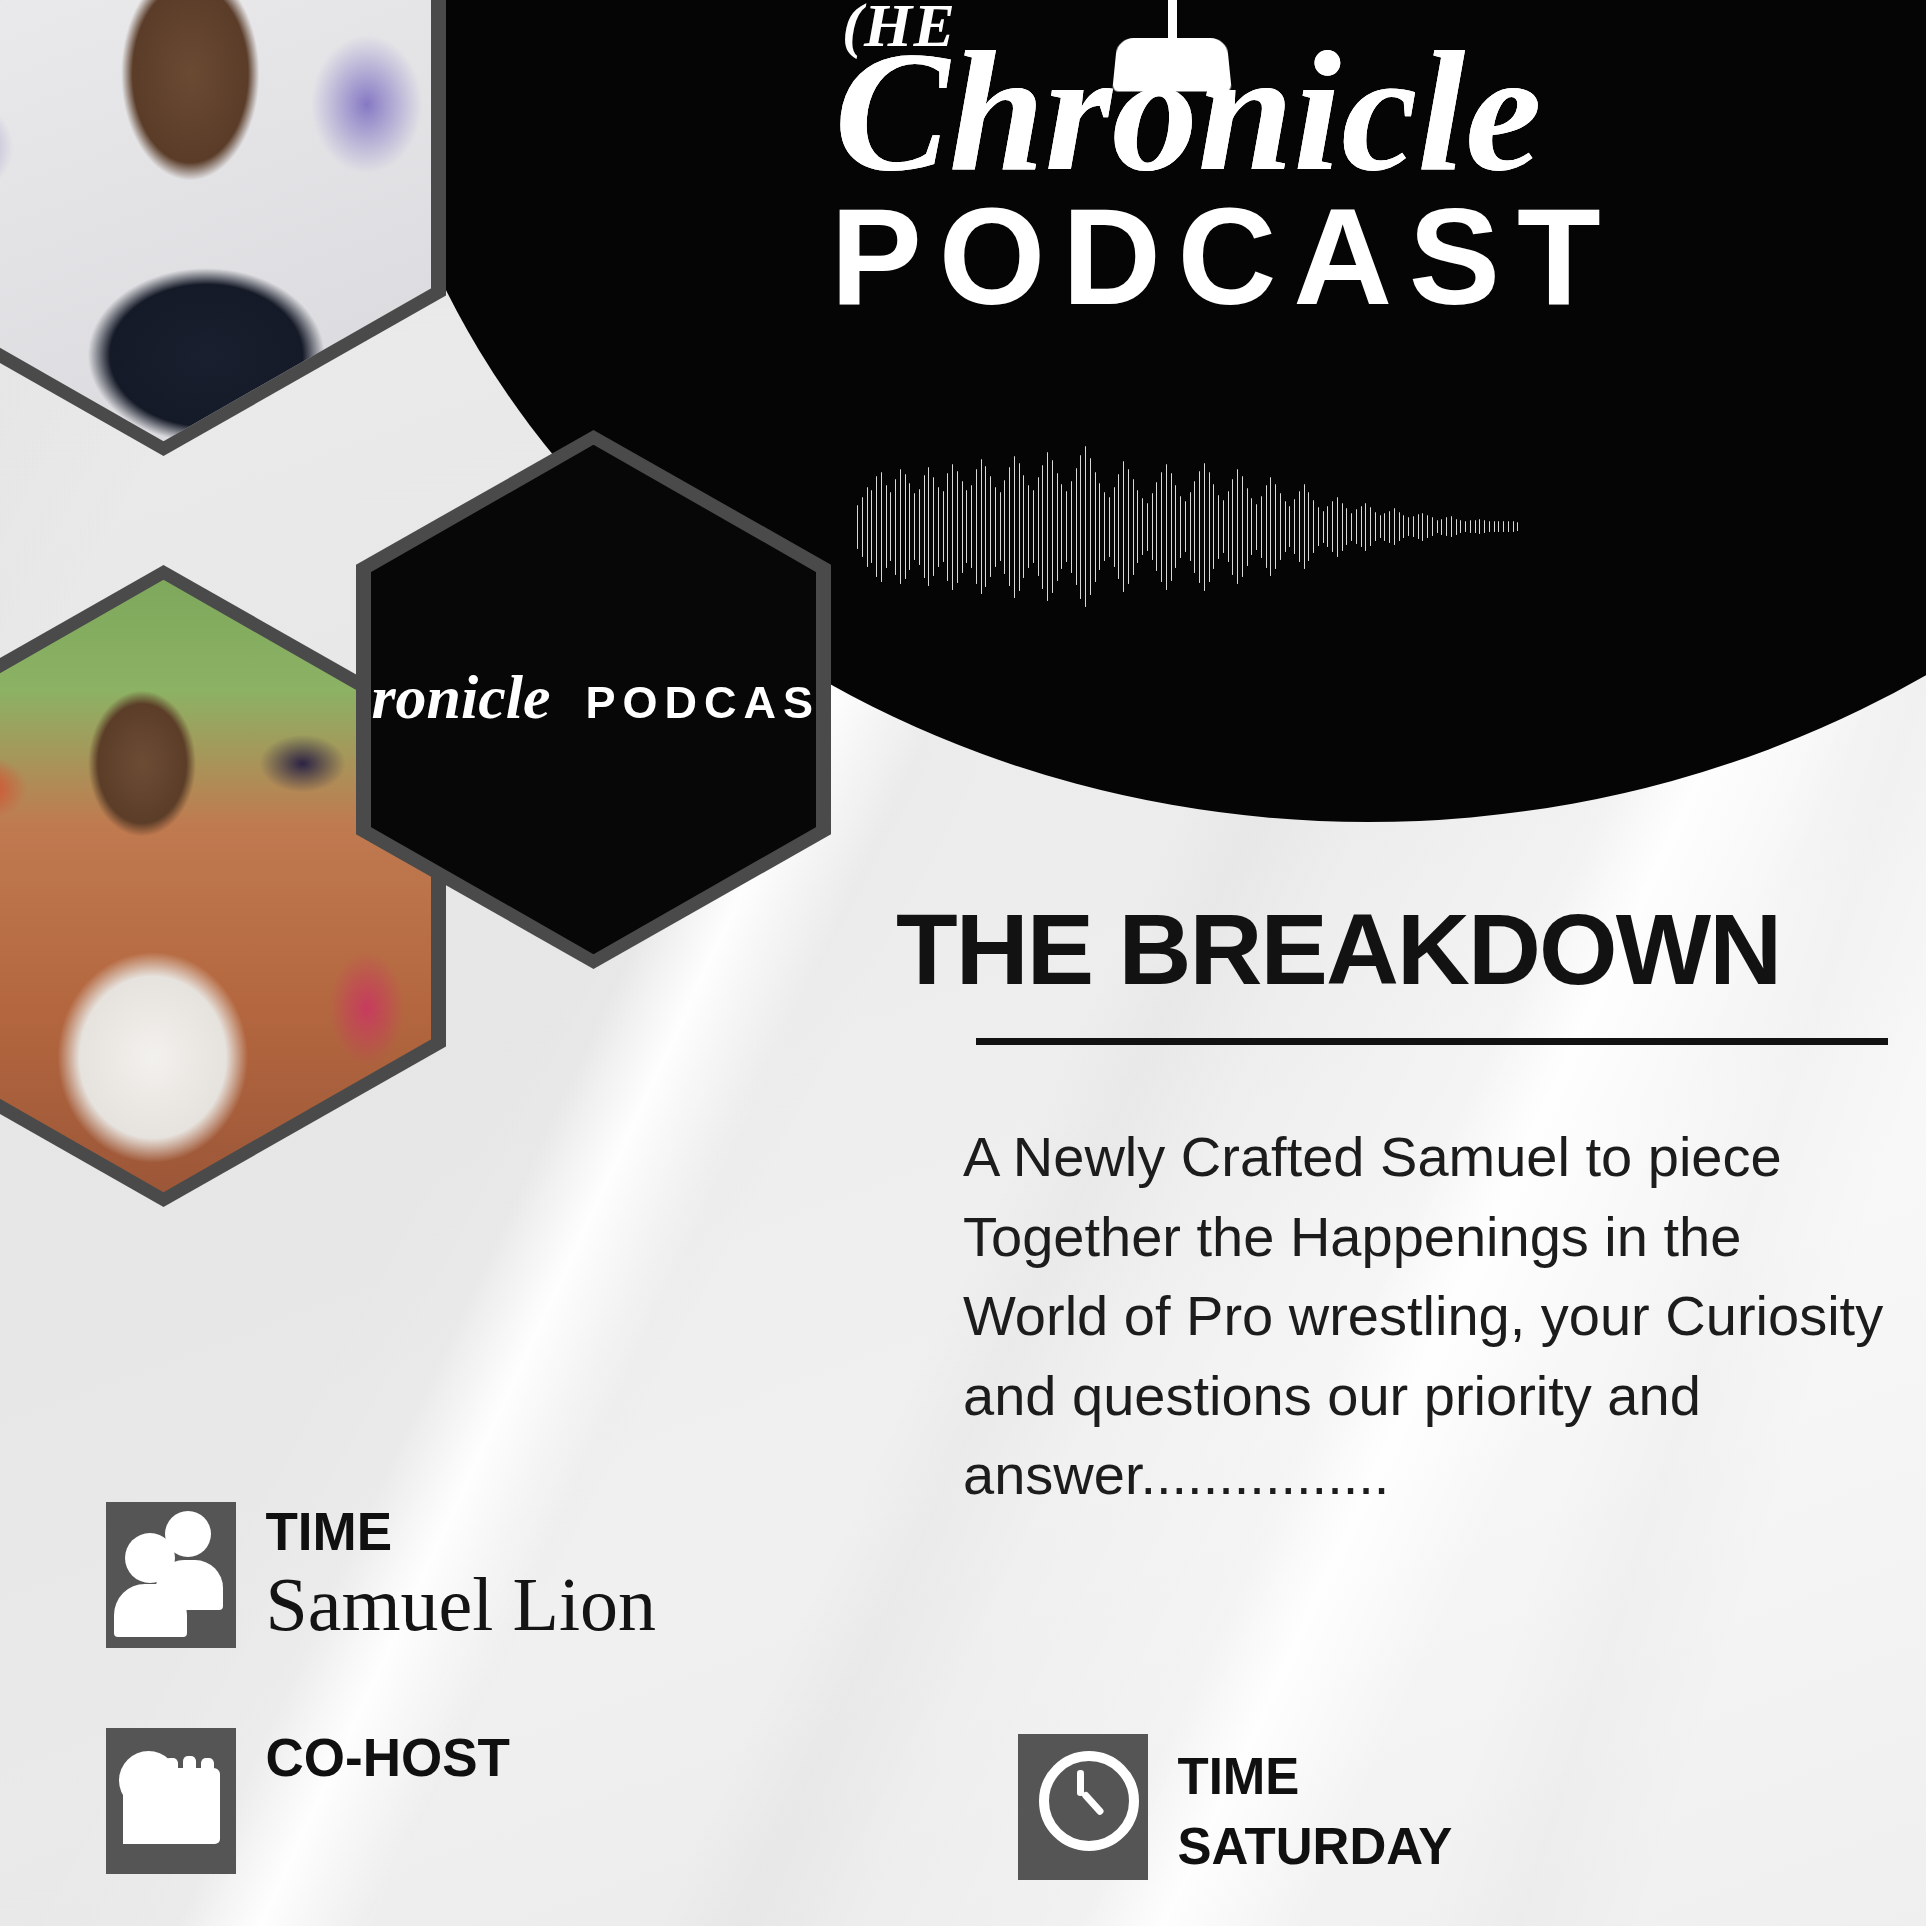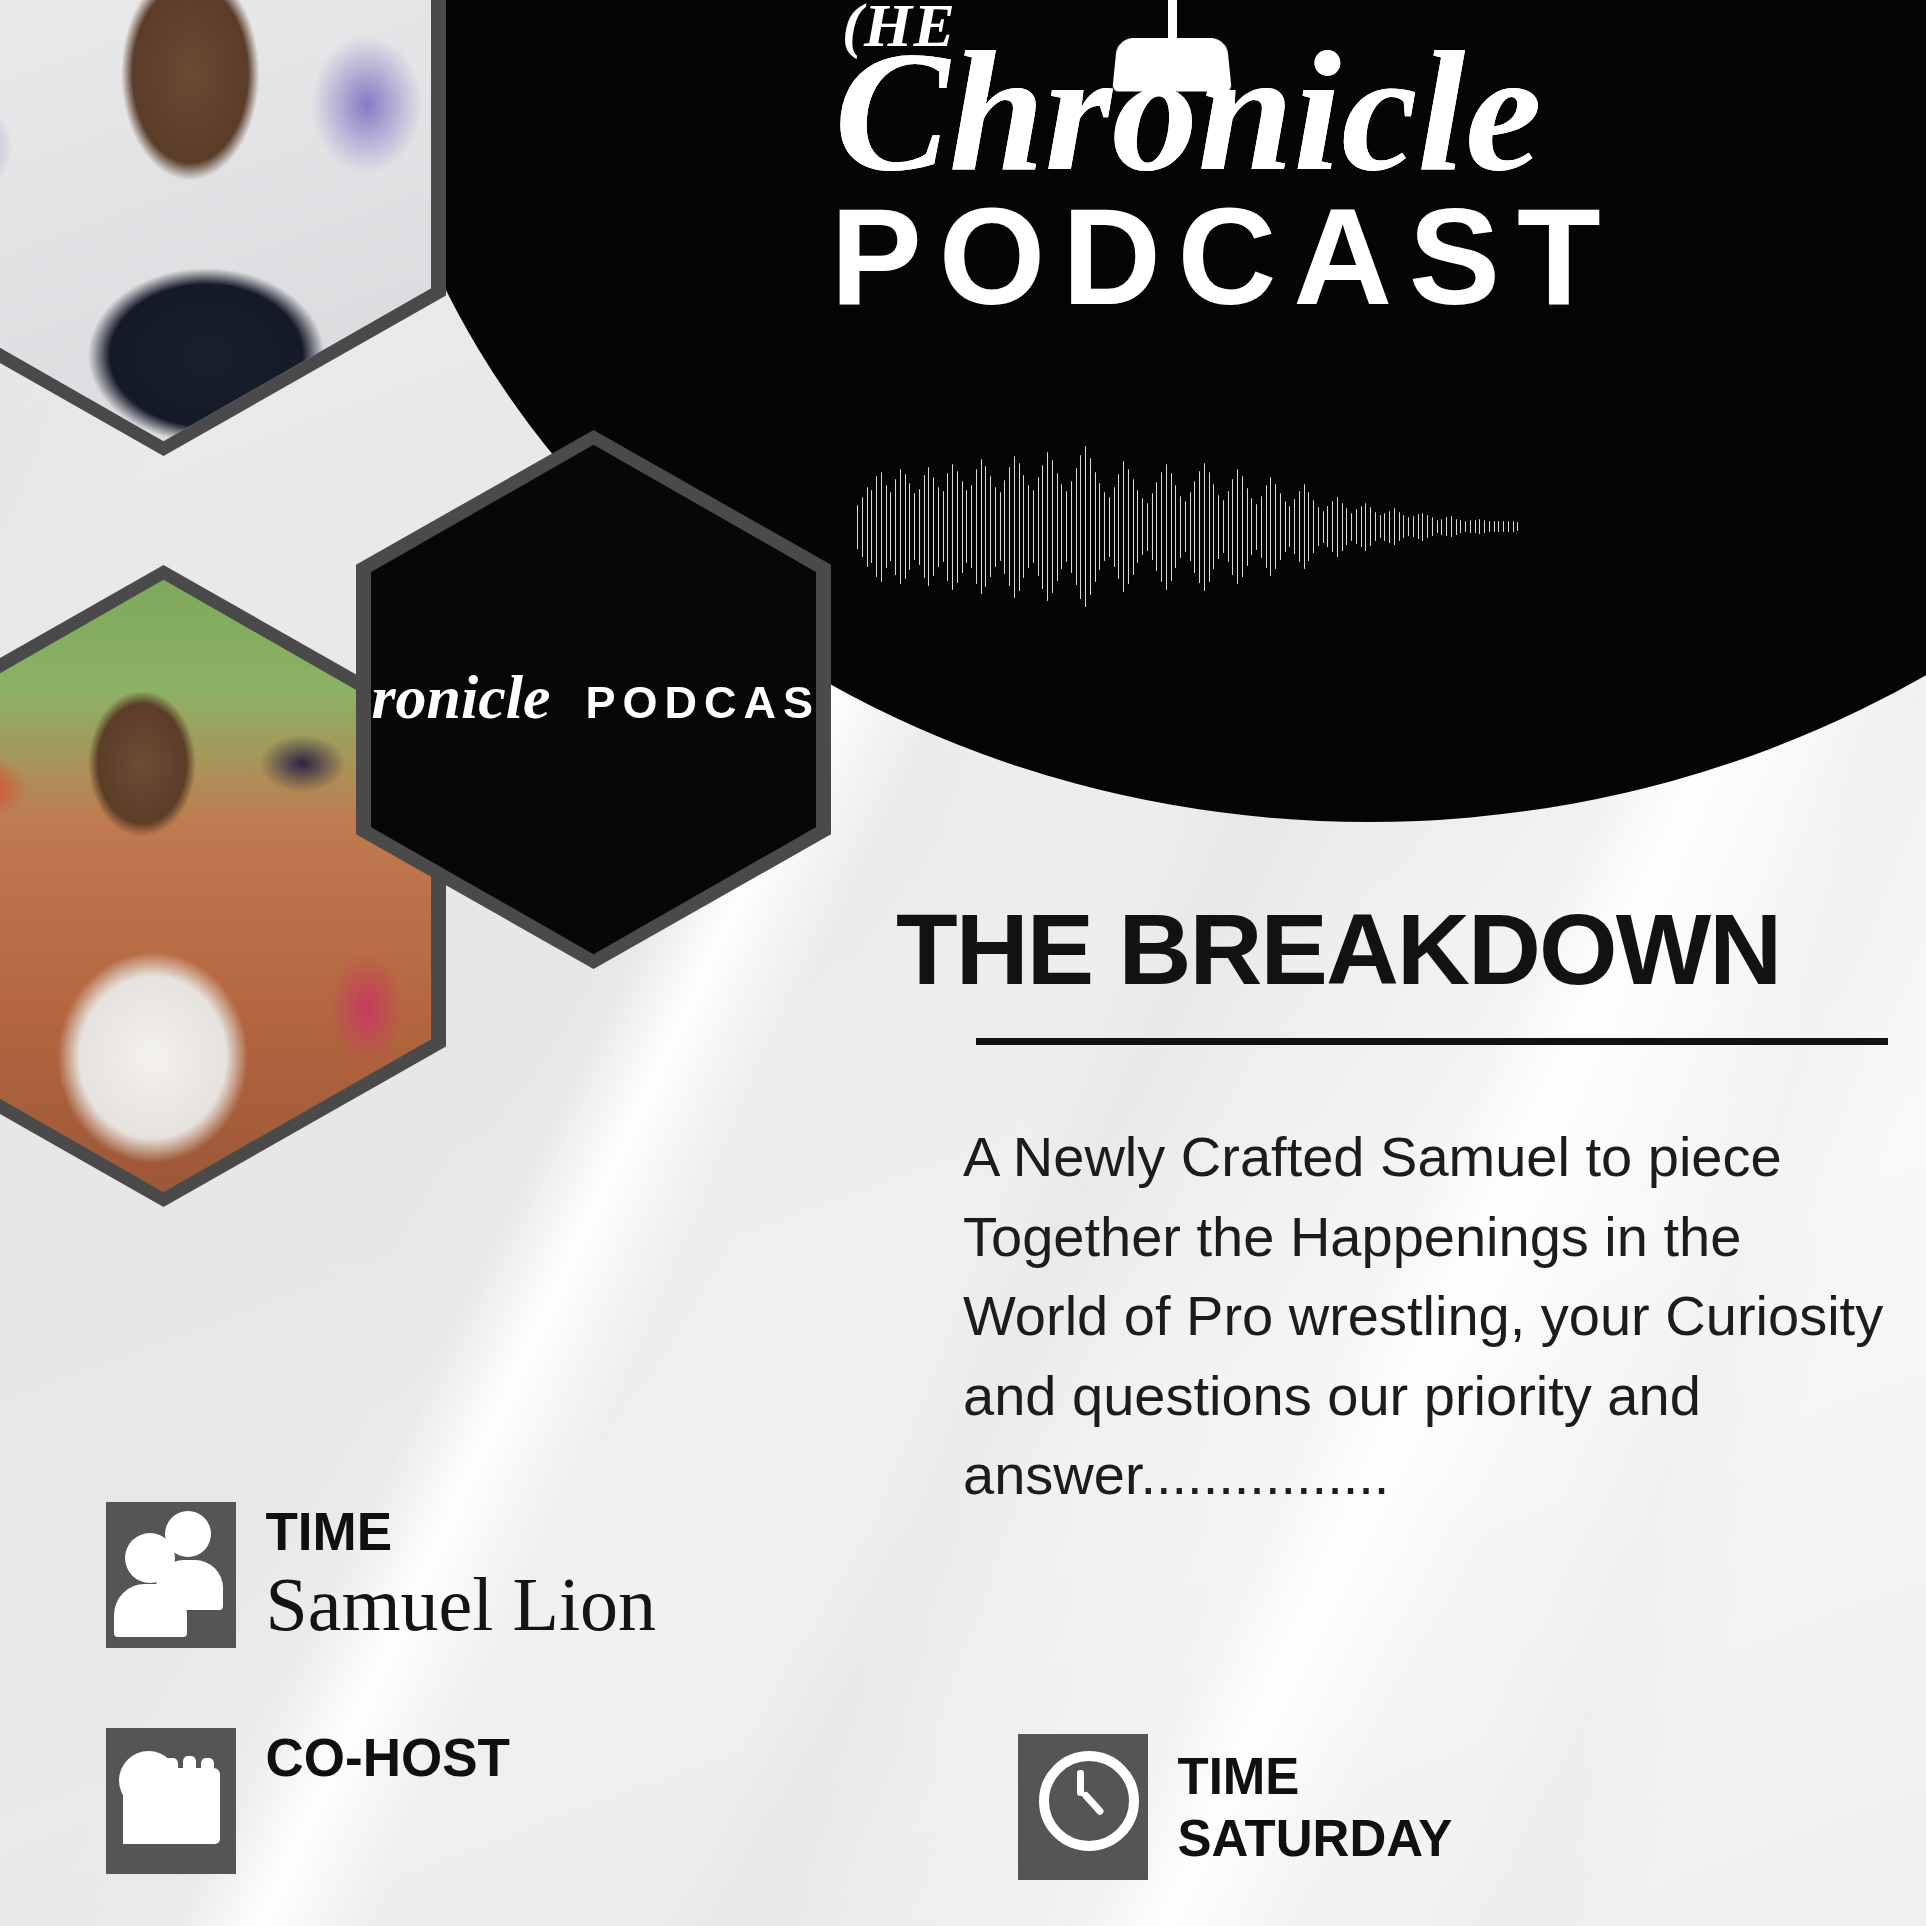--- a/index.html
+++ b/index.html
@@ -553,18 +553,18 @@
   </div>
 
   <div class="credit" id="credit-time">
     <div class="ico i-clock">
       <span class="ring"></span>
         <span class="hh"></span>
         <span class="mh"></span>
     </div>
     <div class="txt">
       <div class="val-bold">TIME</div>
-      <div class="val-bold" style="margin-top:10px">SATURDAY</div>
+      <div class="val-bold" style="margin-top:18px">SATURDAY</div>
     </div>
   </div>
 
 </div>
 
 
 </body></html>

